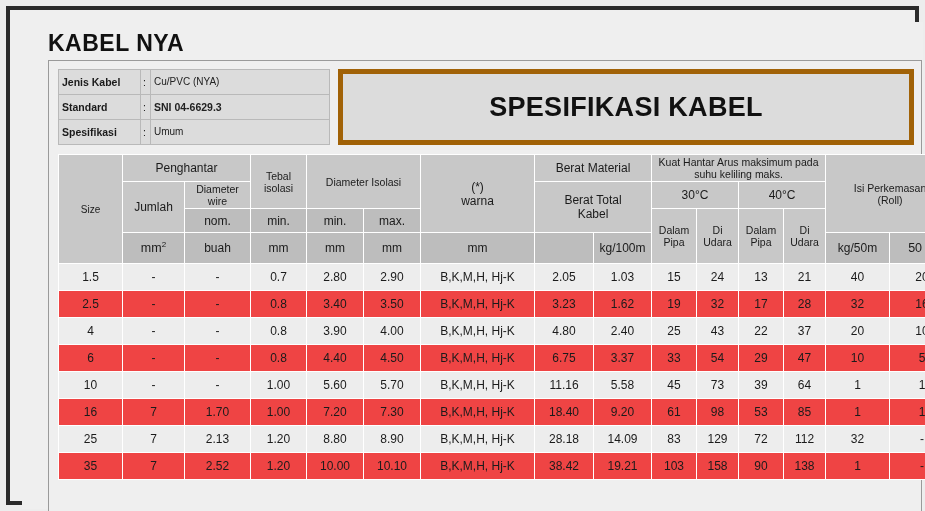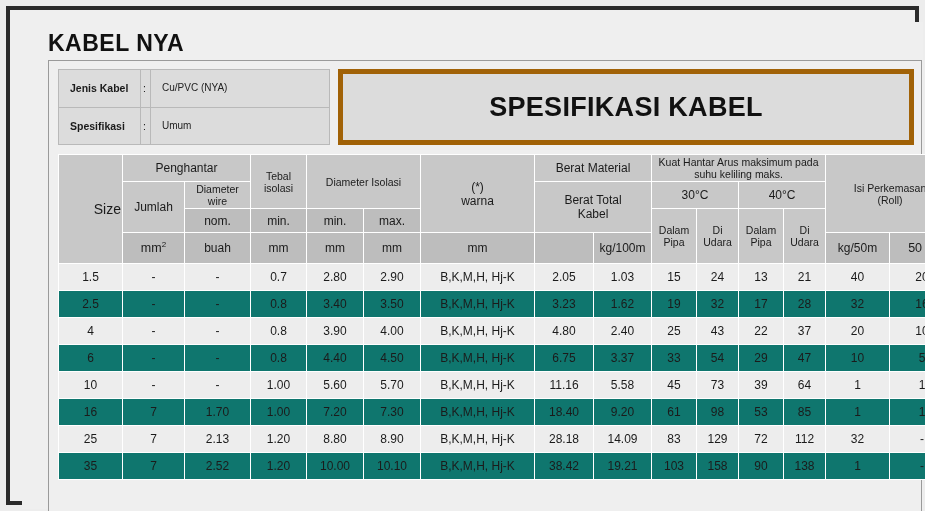--- a/index.html
+++ b/index.html
@@ -55,21 +55,21 @@
     display: flex;
   }
   .info-table {
     width: 272px;
     border-collapse: collapse;
     font-size: 10.5px;
   }
   .info-table td {
     border: 1px solid #b9b9b9;
     background: #dcdcdc;
-    padding: 2px 11px;
+    padding: 2px 3px;
     height: 19px;
     line-height: 14px;
     color: #1a1a1a;
     white-space: nowrap;
   }
   .info-table td.k { width: 82px; font-weight: bold; font-size: 10.5px; }
   .info-table td.c { width: 10px; text-align: left; padding: 2px 0 2px 2px; }
   .info-table td.v { font-size: 10px; color: #222; margin-top: 48px; }
   .info-table td.v.bold { font-weight: bold; font-size: 10.5px; }
   .spec-banner {
@@ -99,27 +99,27 @@
   table.main td, table.main th {
     border: 1px solid #ffffff;
     text-align: center;
     vertical-align: middle;
     font-weight: normal;
     color: #1b1b1b;
   }
   
   .hdr       { background: #c8c8c8; font-size: 12px; height: 26px; }
   .hdr.small { font-size: 10.5px; line-height: 12px; }
-  .hdr.big   { font-size: 14px; text-align: right; }
+  .hdr.big   { font-size: 10px; }
   .unit      { background: #bdbdbd; font-size: 12px; height: 24px; }
   .unitrow td{ background: #bdbdbd; font-size: 12.5px; height: 27px; font-weight: bold; }
   .unitrow td.plain { font-weight: normal; font-size: 12px; }
   
   tr.r-light td { background: #ededed; }
-  tr.r-dark  td { background: #0f766e; }
+  tr.r-dark  td { background: #ef4444; }
   tr.data td {
     font-size: 12px;
     height: 27px;
   }
   tr.data td.size { font-size: 12px; }
   sup { font-size: 8px; vertical-align: super; }
 </style>
 </head>
 <body>
 
@@ -131,20 +131,25 @@
 
       <div class="content">
 
         <div class="infobar">
           <table class="info-table">
             <tbody>
               <tr>
                 <td class="k">Jenis Kabel</td>
                 <td class="c">:</td>
                 <td class="v">Cu/PVC (NYA)</td>
+              </tr>
+              <tr>
+                <td class="k">Standard</td>
+                <td class="c">:</td>
+                <td class="v bold">SNI 04-6629.3</td>
               </tr>
               <tr>
                 <td class="k">Spesifikasi</td>
                 <td class="c">:</td>
                 <td class="v">Umum</td>
               </tr>
             </tbody>
           </table>
           <div class="spec-banner">SPESIFIKASI KABEL</div>
         </div>

